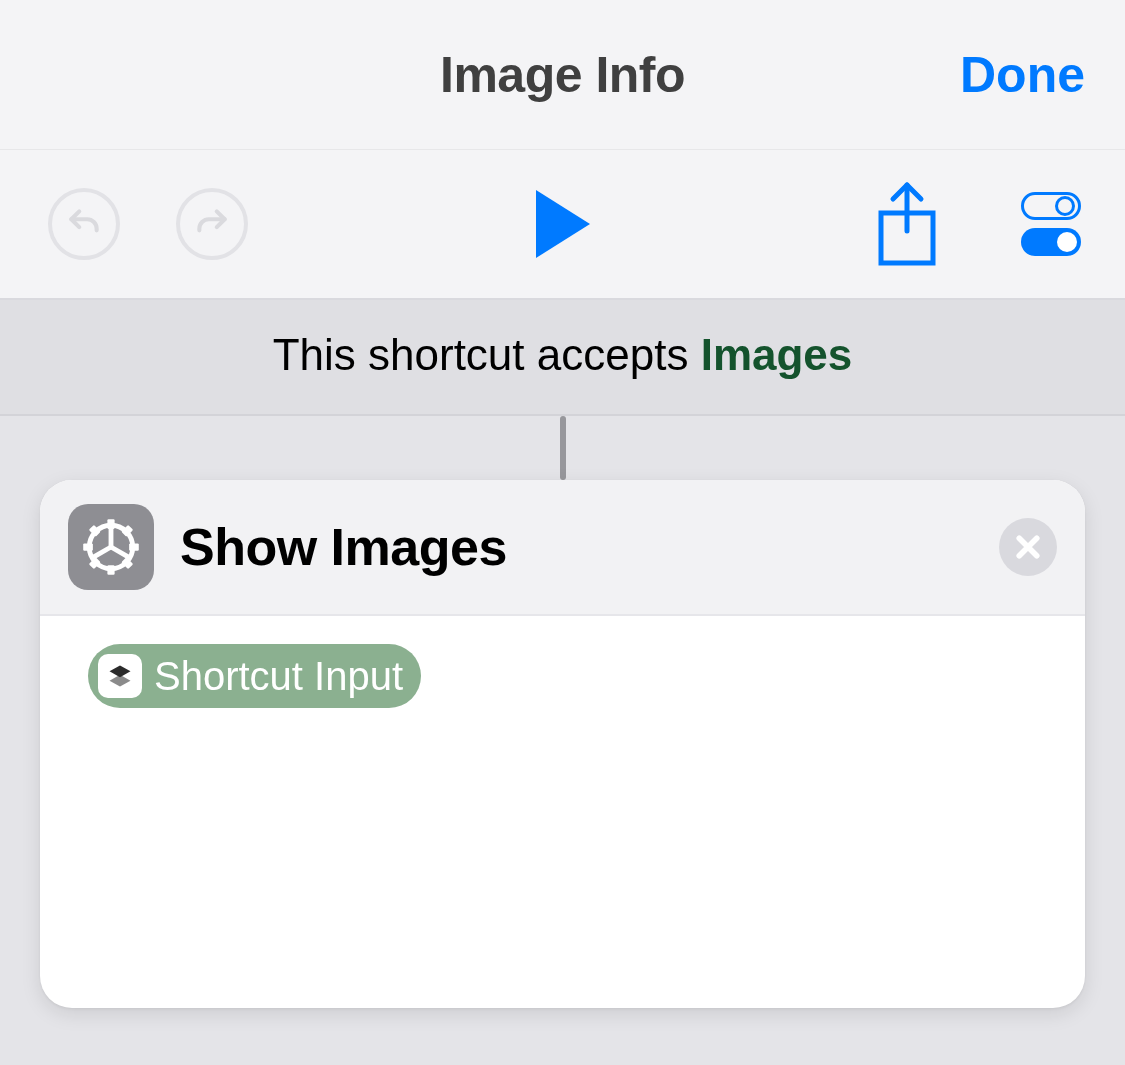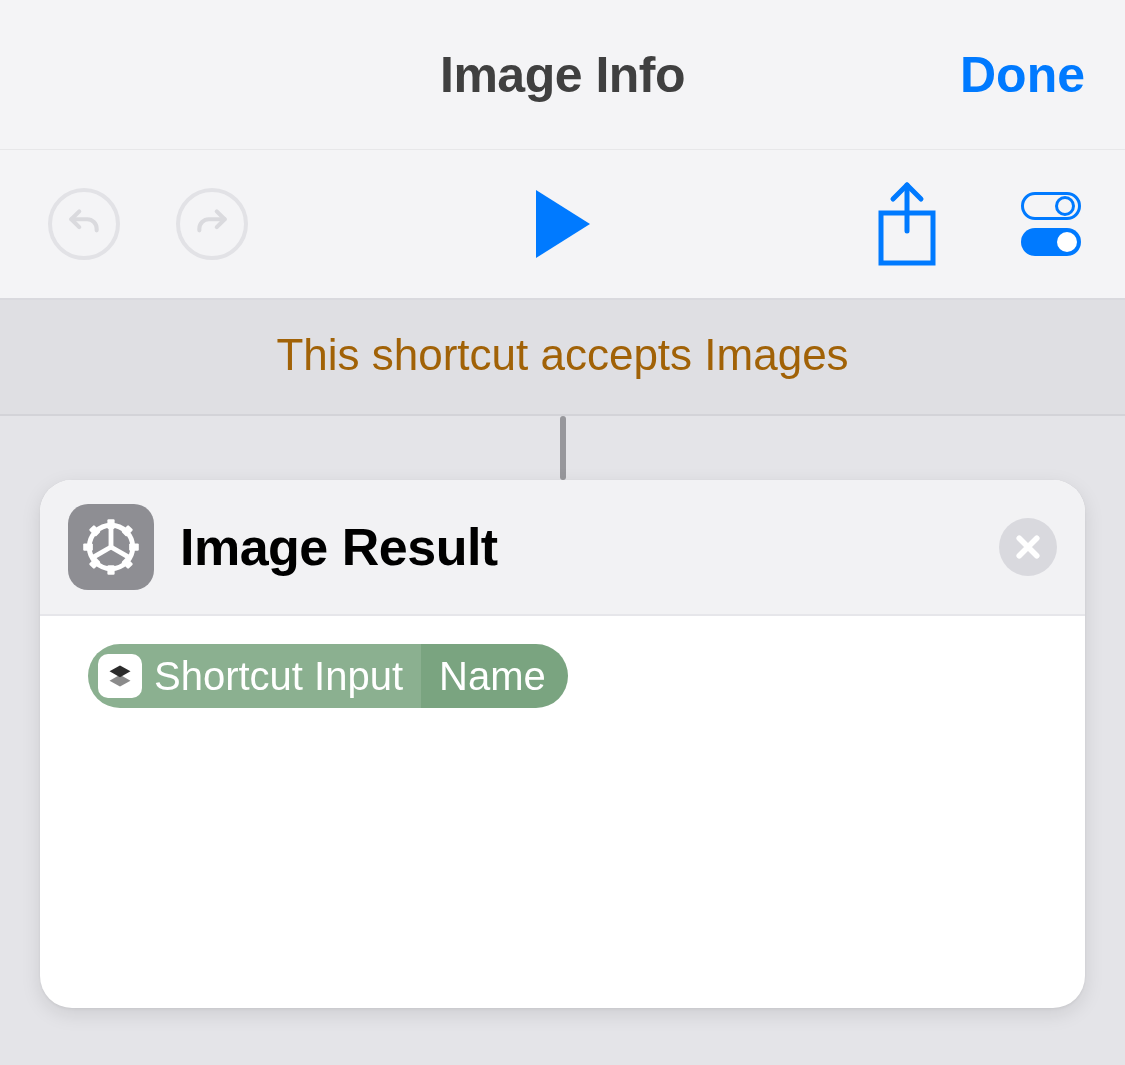--- a/index.html
+++ b/index.html
@@ -129,22 +129,22 @@
   }
 
   
   .accepts-banner {
     background: #dfdfe3;
     text-align: center;
     padding: 30px 0 34px 0;
     border-bottom: 2px solid #d3d3d8;
     font-size: 44px;
   }
-  .accepts-banner .txt { color: #a16207; }
-  .accepts-banner .link { color: #a16207; font-weight: 400; }
+  .accepts-banner .txt { color: #000000; }
+  .accepts-banner .link { color: #14532d; font-weight: 700; }
 
   
   .editor {
     position: relative;
     padding: 0 40px;
   }
   .connector {
     width: 6px;
     height: 64px;
     background: #97979c;
@@ -326,38 +326,37 @@
             <rect x="21" y="39" width="6" height="8" rx="1"></rect>
             <rect x="1" y="21" width="8" height="6" rx="1"></rect>
             <rect x="39" y="21" width="8" height="6" rx="1"></rect>
             <rect x="21" y="1" width="6" height="8" rx="1" transform="rotate(45 24 24)"></rect>
             <rect x="21" y="39" width="6" height="8" rx="1" transform="rotate(45 24 24)"></rect>
             <rect x="1" y="21" width="8" height="6" rx="1" transform="rotate(45 24 24)"></rect>
             <rect x="39" y="21" width="8" height="6" rx="1" transform="rotate(45 24 24)"></rect>
           </g>
         </svg>
       </div>
-      <div class="card-title">Image Result</div>
+      <div class="card-title">Show Images</div>
       <div class="card-close">
         <span>
           <svg width="30" height="30" viewBox="0 0 24 24">
             <path d="M5 5 L19 19 M19 5 L5 19" stroke="#ffffff" stroke-width="4.5" stroke-linecap="round"></path>
           </svg>
         </span>
       </div>
     </div>
 
     <div class="card-body">
       <div class="var-pill">
         <div class="var-main">
           <span class="var-icon-box">
             <svg width="28" height="28" viewBox="0 0 24 24">
               <polygon points="12,3 21,8 12,13 3,8" fill="#2b2b2b"></polygon>
               <polygon points="12,11 21,16 12,21 3,16" fill="#2b2b2b" opacity="0.55"></polygon>
             </svg>
           </span>
           <span>Shortcut Input</span>
         </div>
-        <div class="var-detail">Name</div>
       </div>
     </div>
   </div>
 </div>
 
 </body></html>

